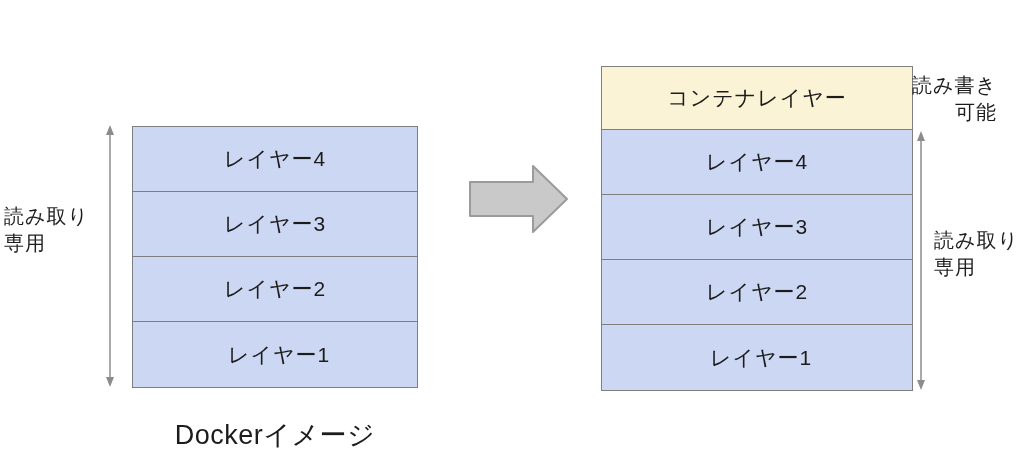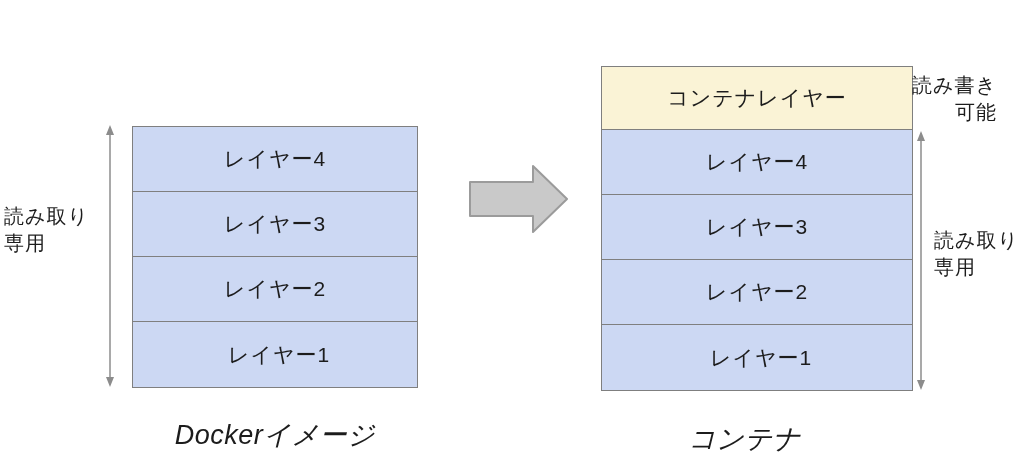--- a/index.html
+++ b/index.html
@@ -40,21 +40,20 @@
   .left-stack{left:132px;top:126px;width:286px;height:262px;}
   .left-stack .row{height:65px;}
   .right-stack{left:601px;top:66px;width:312px;height:325px;}
   .right-stack .row{height:65px;}
   .right-stack .row.container-row{height:63px;}
   .caption{
     position:absolute;
     text-align:center;
     font-size:27px;
     letter-spacing:0.5px;
-    font-style:italic;
   }
   .caption-left{left:132px;width:286px;top:417px;}
   .caption-right{left:601px;width:287px;top:421px;}
   .side-label{
     position:absolute;
     font-size:20px;
     line-height:27px;
     letter-spacing:1px;
   }
   .label-left{left:4px;top:203px;}
@@ -103,21 +102,20 @@
   </svg>
 
   <div class="stack right-stack">
     <div class="row container-row">コンテナレイヤー</div>
     <div class="row">レイヤー4</div>
     <div class="row">レイヤー3</div>
     <div class="row">レイヤー2</div>
     <div class="row">レイヤー1</div>
   </div>
 
-  <div class="caption caption-right">コンテナ</div>
 
   <div class="side-label label-rw">
     <div>読み書き</div>
     <div>可能</div>
   </div>
 
   <svg class="varrow varrow-right" width="12" height="259" viewBox="0 0 12 259" aria-hidden="true">
     <line x1="6" y1="8" x2="6" y2="251"></line>
     <polygon points="6,0 2,10 10,10"></polygon>
     <polygon points="6,259 2,249 10,249"></polygon>

